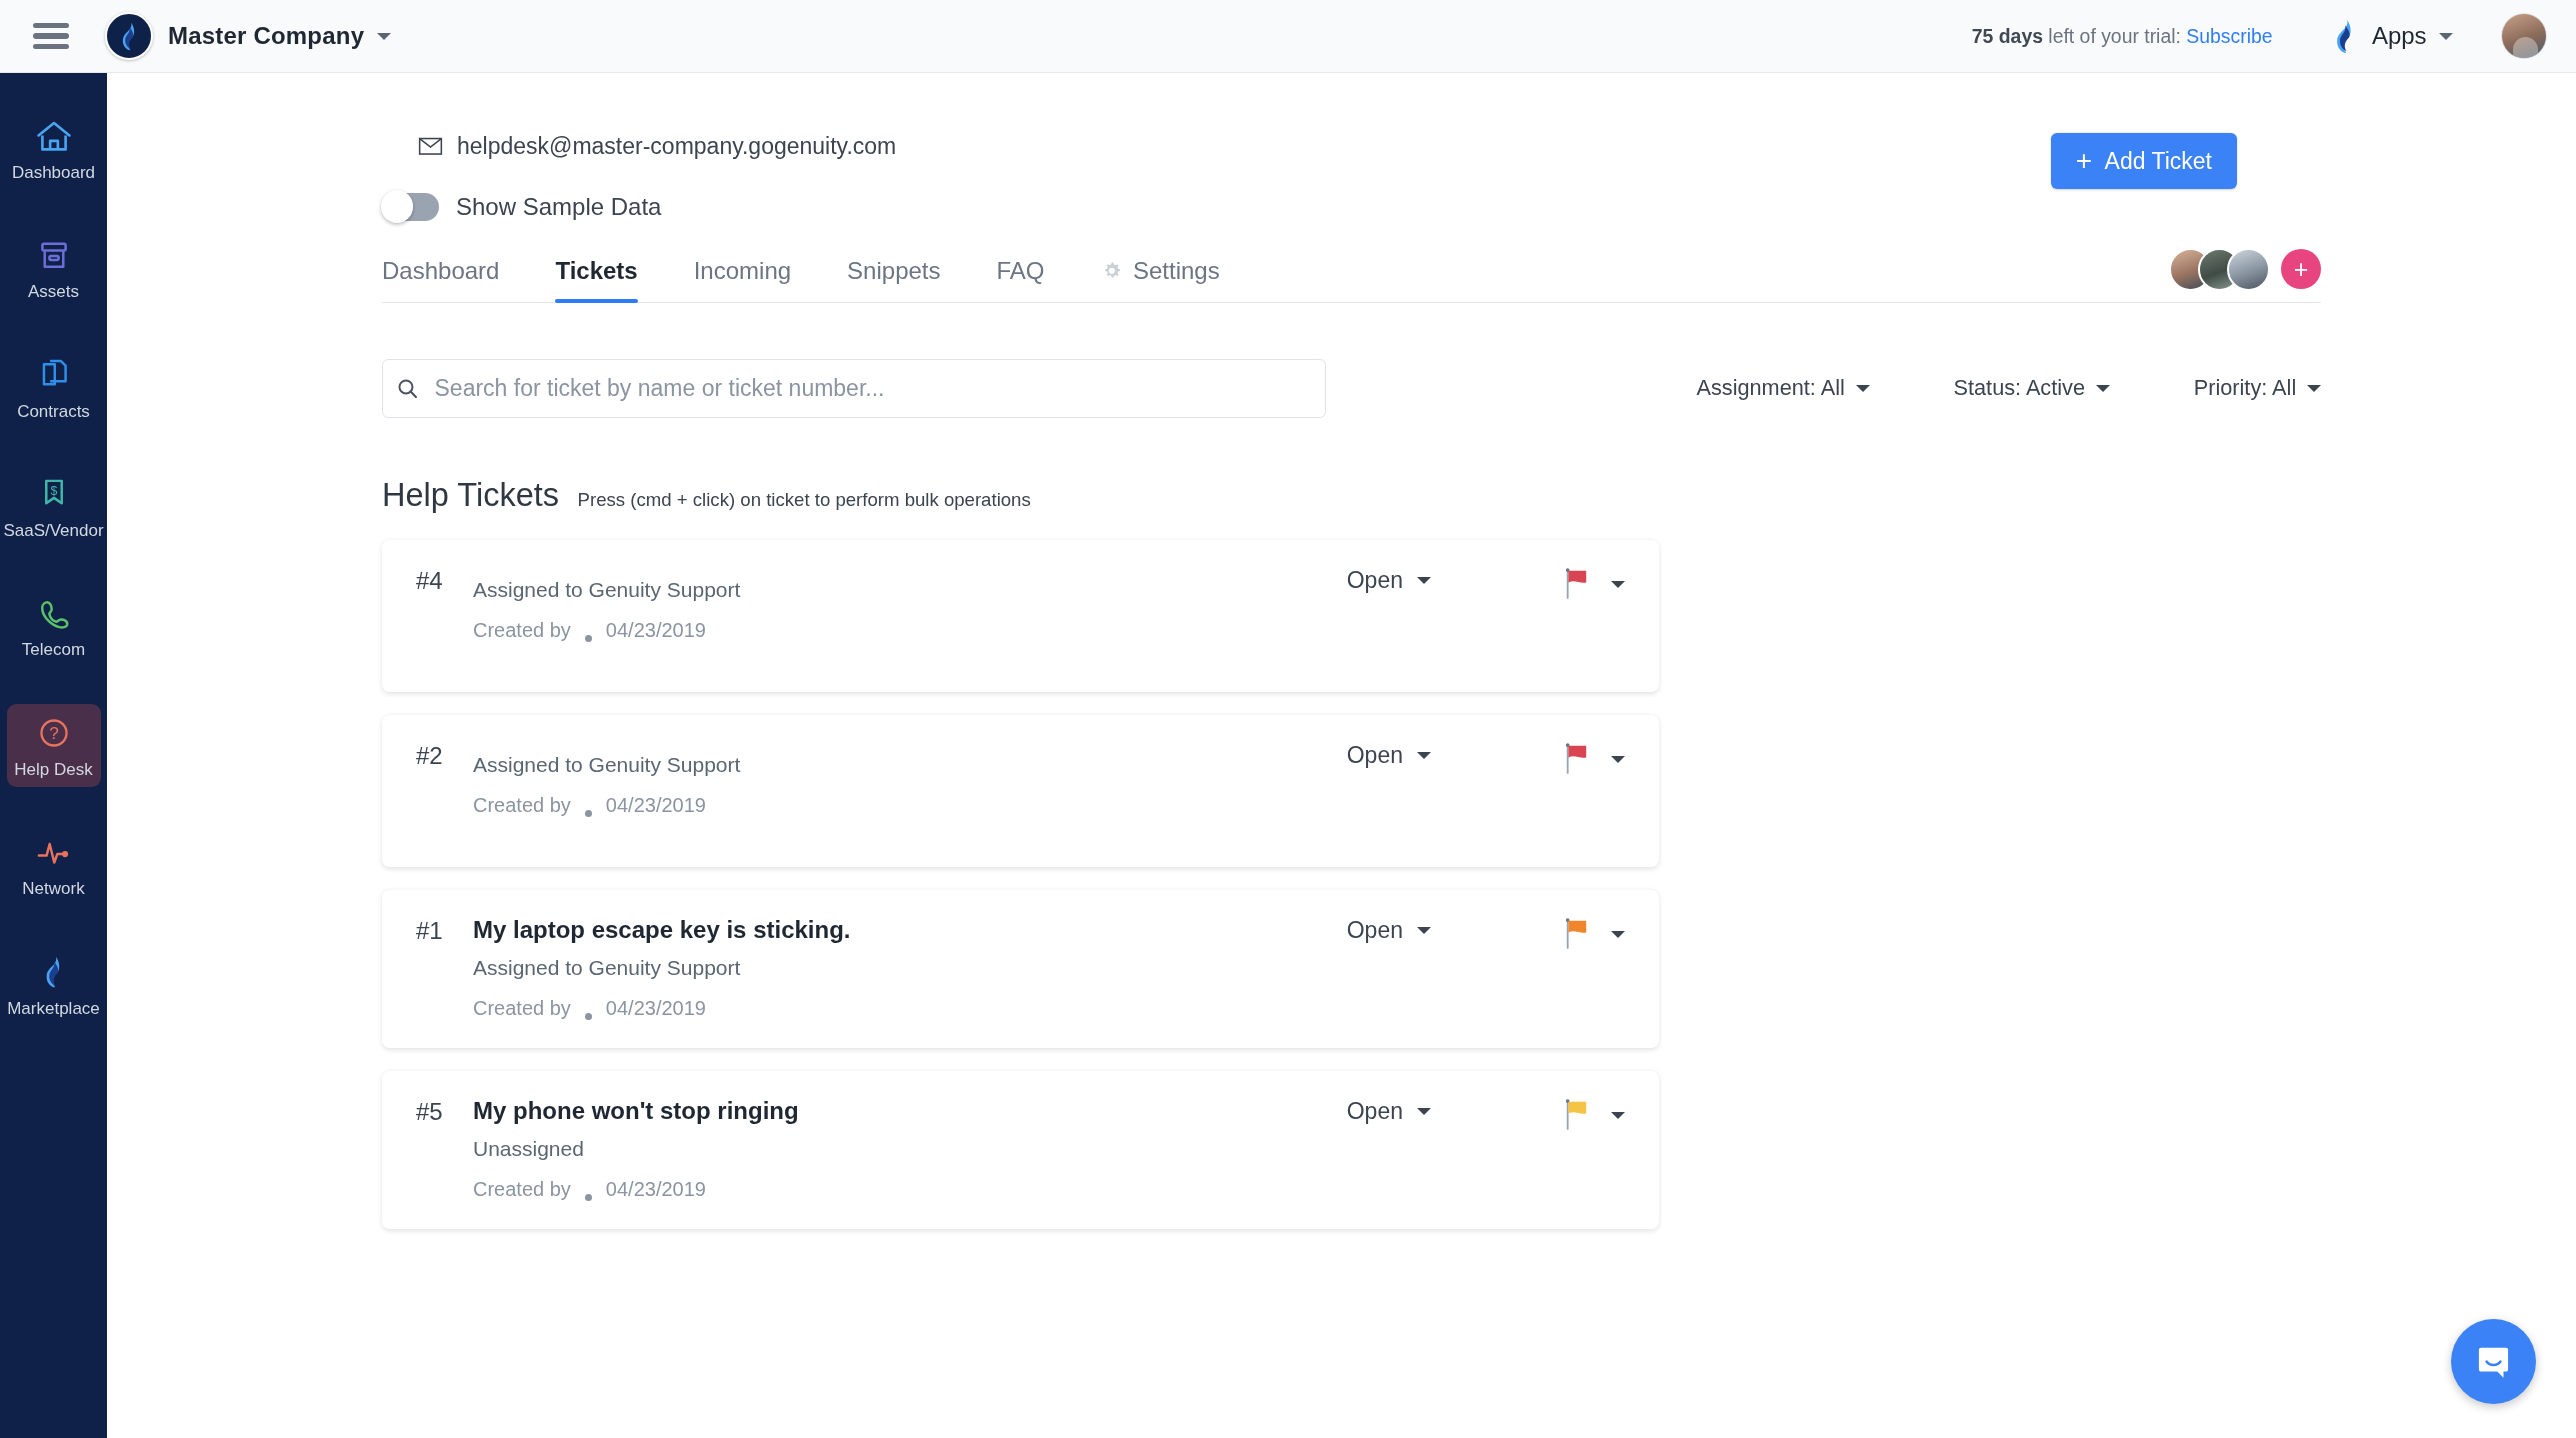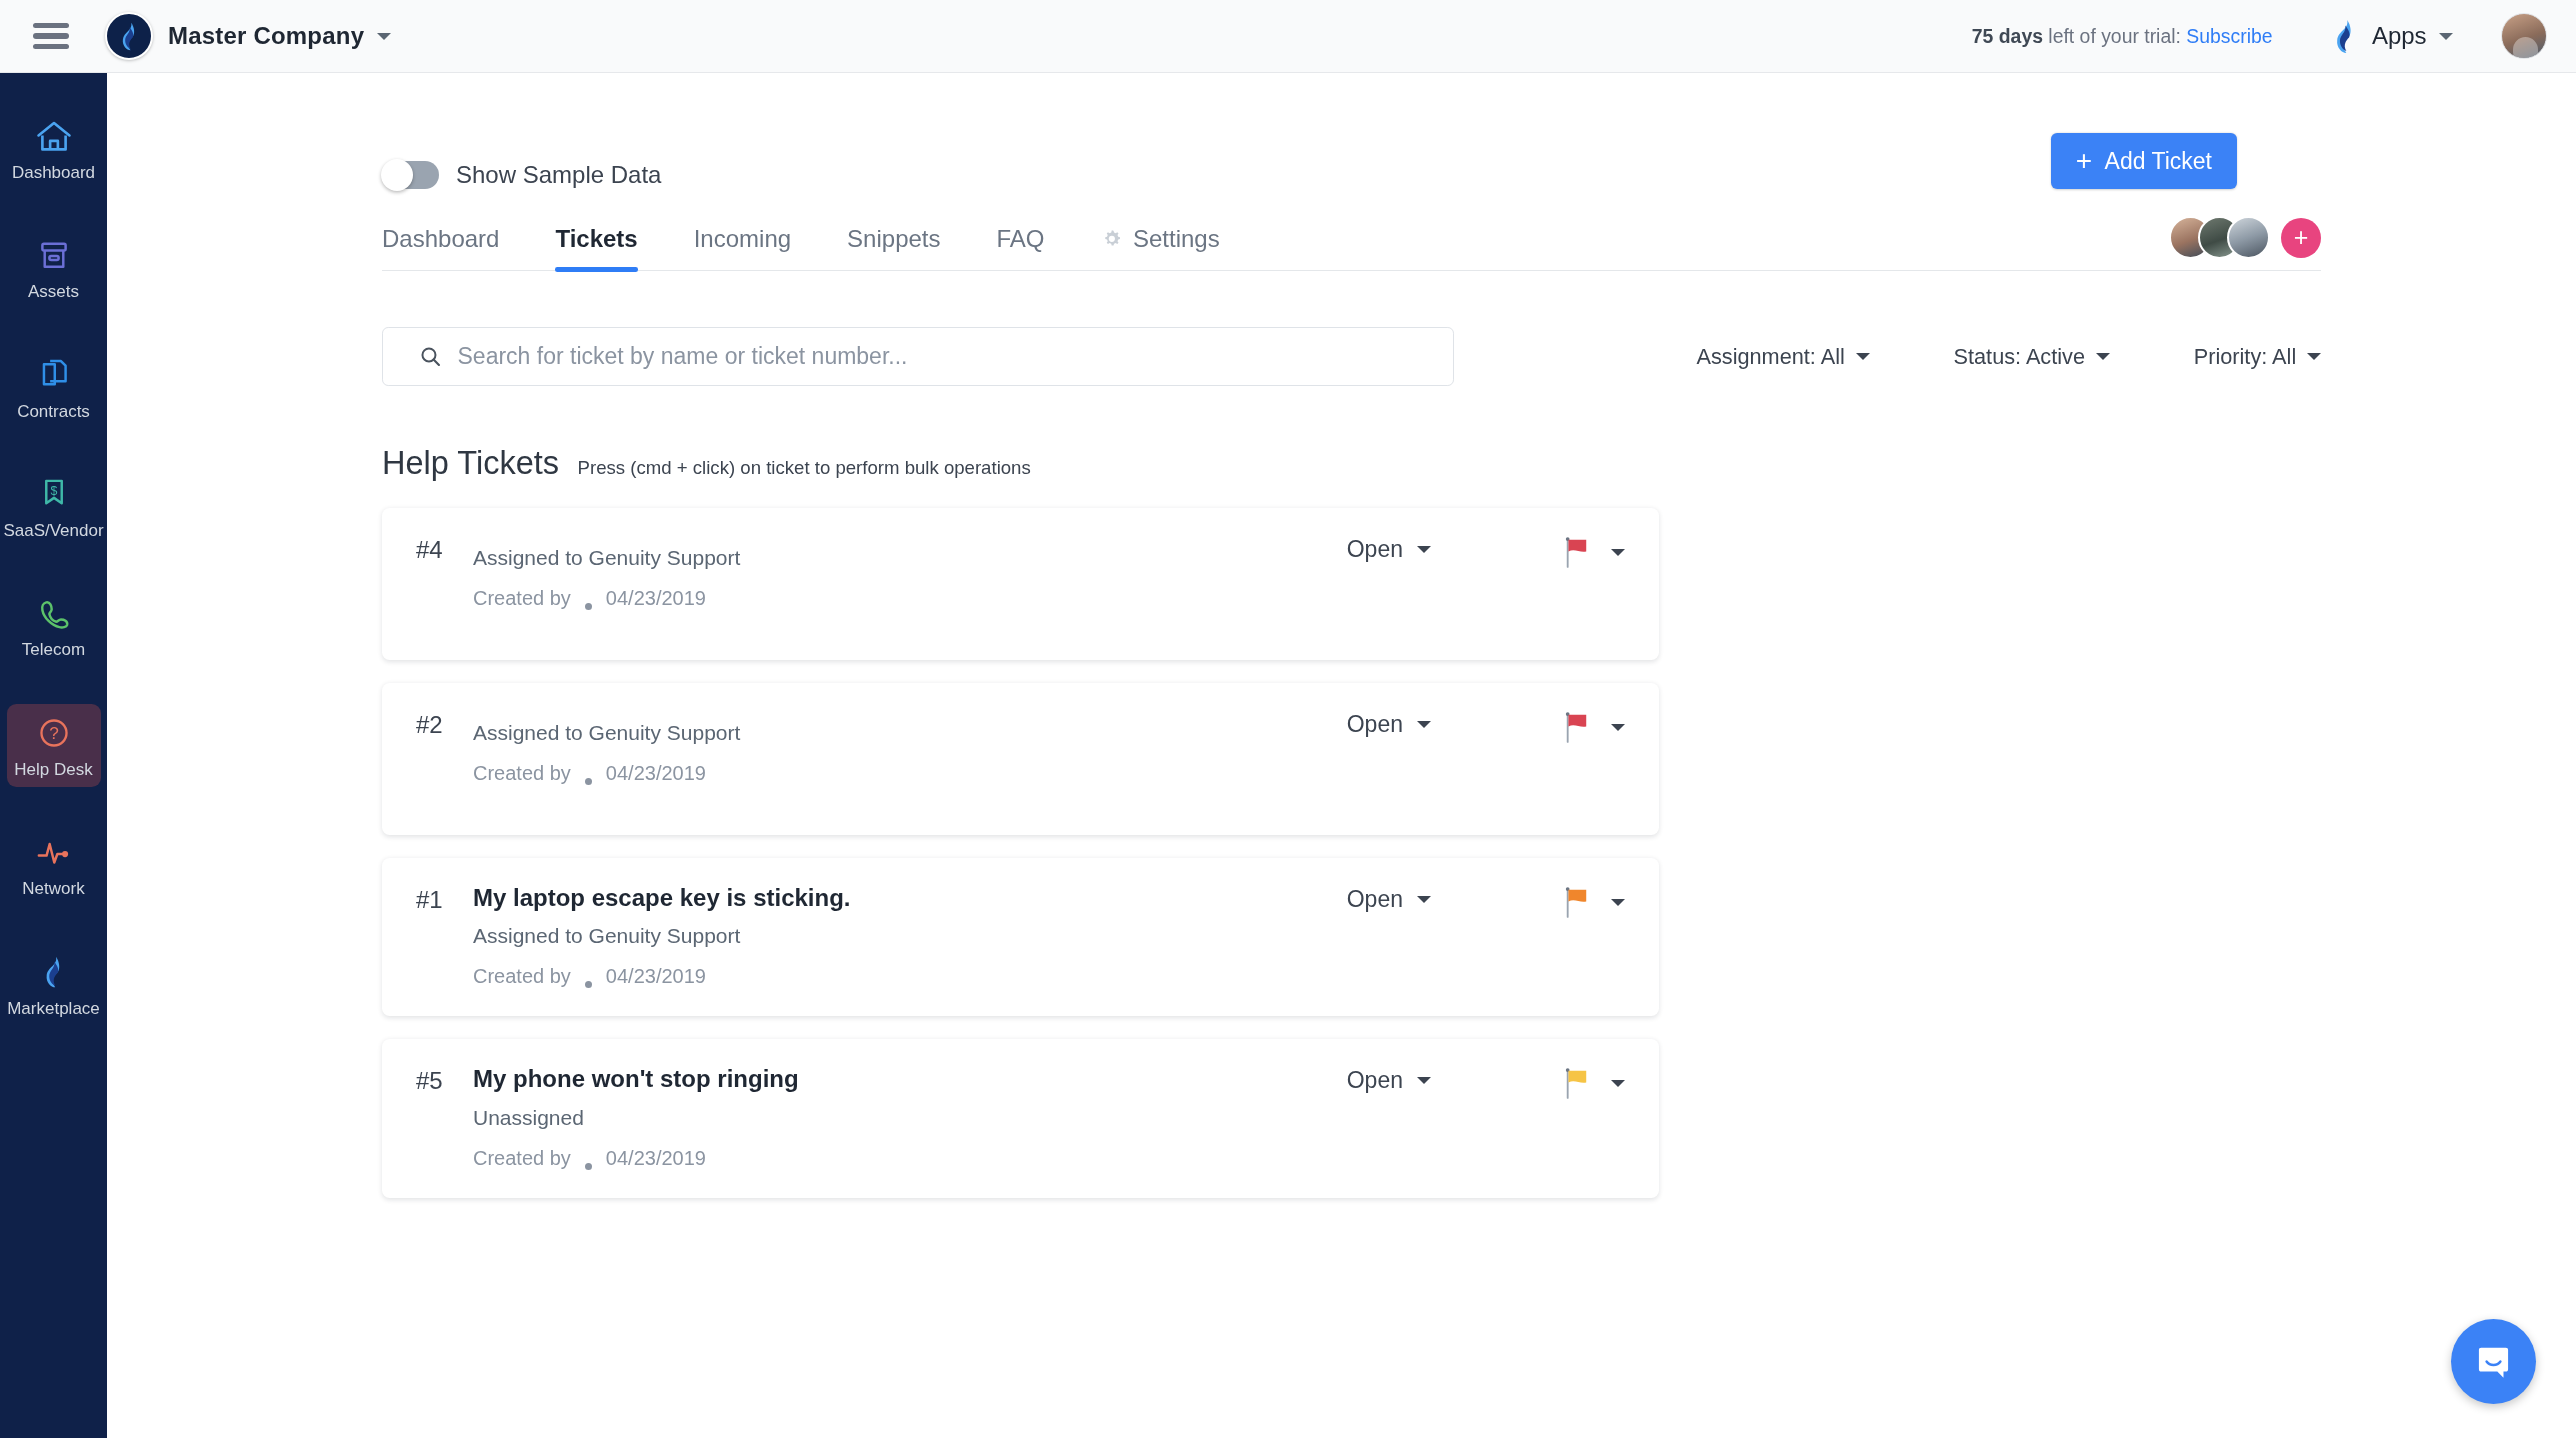--- a/index.html
+++ b/index.html
@@ -161,24 +161,24 @@
   .add-member {
     width: 40px; height: 40px; border-radius: 50%;
     background: #e8447f; color: #ffffff;
     display: flex; align-items: center; justify-content: center;
     font-size: 25px; margin-left: 10.8px; cursor: pointer; line-height: 1;
   }
 
   
   .search-row { margin-top: 56px; display: flex; align-items: center; position: relative; width: 1939px; }
   .search-box {
-    width: 1072px; height: 59px;
+    width: 944px; height: 59px;
     border: 0.8px solid #dfe3e8; border-radius: 6.2px;
     background: #ffffff; display: flex; align-items: center;
-    padding: 0 36px;
+    padding: 0 13px;
   }
   .search-input {
     border: none; outline: none; background: transparent;
     font-size: 23px; color: #6b7583; font-family: inherit;
     margin-left: 15.5px; width: 836px;
   }
   .search-input::placeholder { color: #8b94a1; }
 
   .filters { position: absolute; right: 0; display: flex; align-items: center; gap: 44px; }
   .filter {
@@ -340,20 +340,27 @@
       </svg>
     </div>
     <div class="nav-label">Marketplace</div>
   </div>
 </div>
 
 <div class="main">
   <div class="content">
 
     <div class="title-row">
+      <div class="title-email">
+        <svg width="25" height="18.6" viewBox="0 0 32 24">
+          <rect x="2" y="2" width="28" height="20" fill="none" stroke="#3c4450" stroke-width="2"></rect>
+          <path d="M2 2 L16 13 L30 2" fill="none" stroke="#3c4450" stroke-width="2"></path>
+        </svg>
+        <span class="email-text">helpdesk@master-company.gogenuity.com</span>
+      </div>
     </div>
 
     <div class="toggle-row">
       <div class="toggle">
         <div class="knob"></div>
       </div>
       <div class="toggle-label">Show Sample Data</div>
     </div>
 
     <button class="add-ticket">

